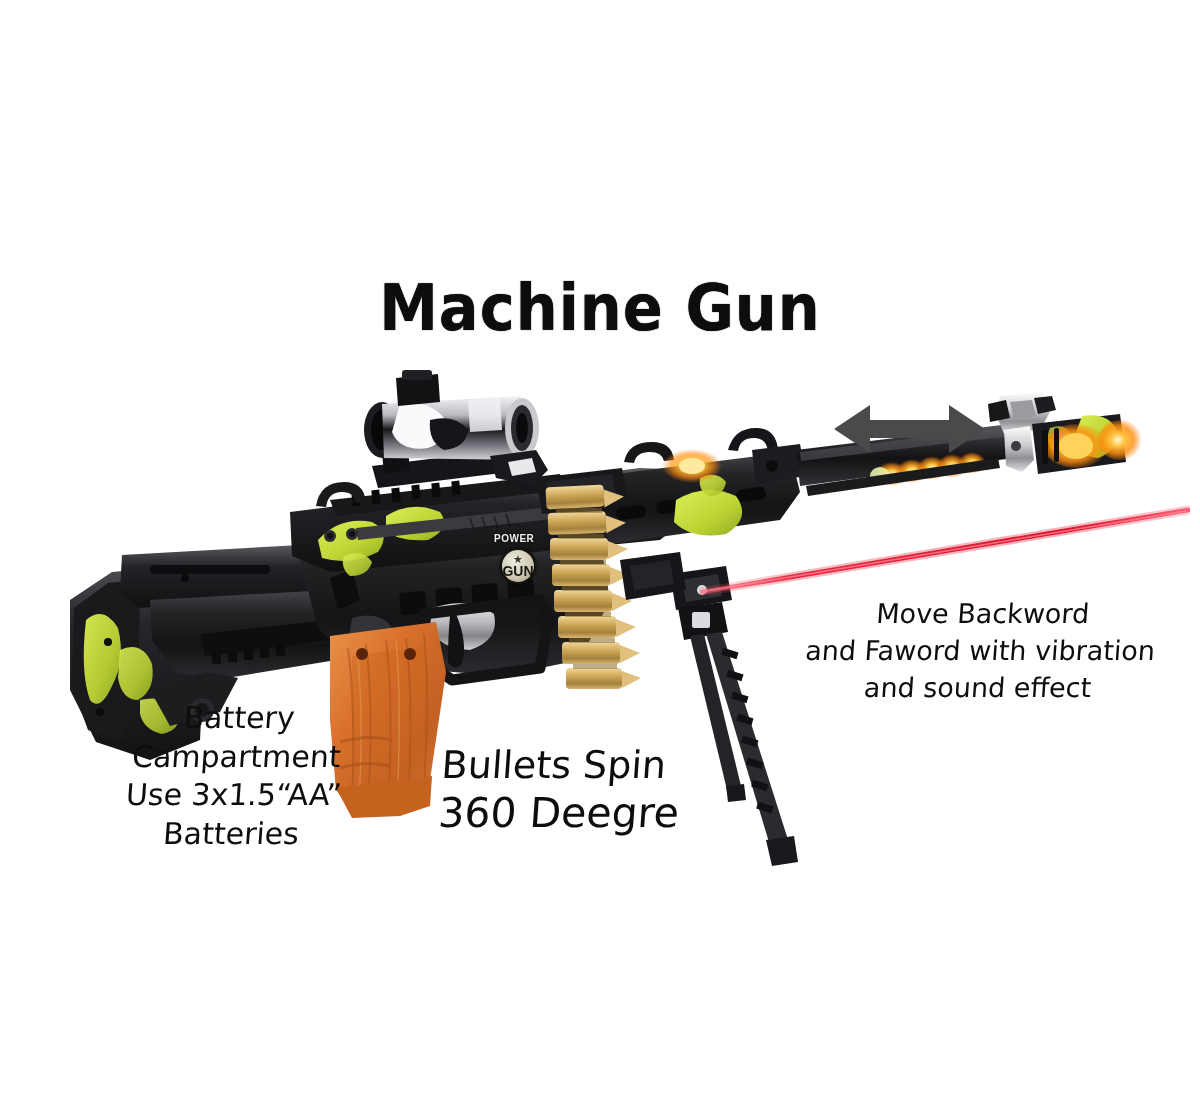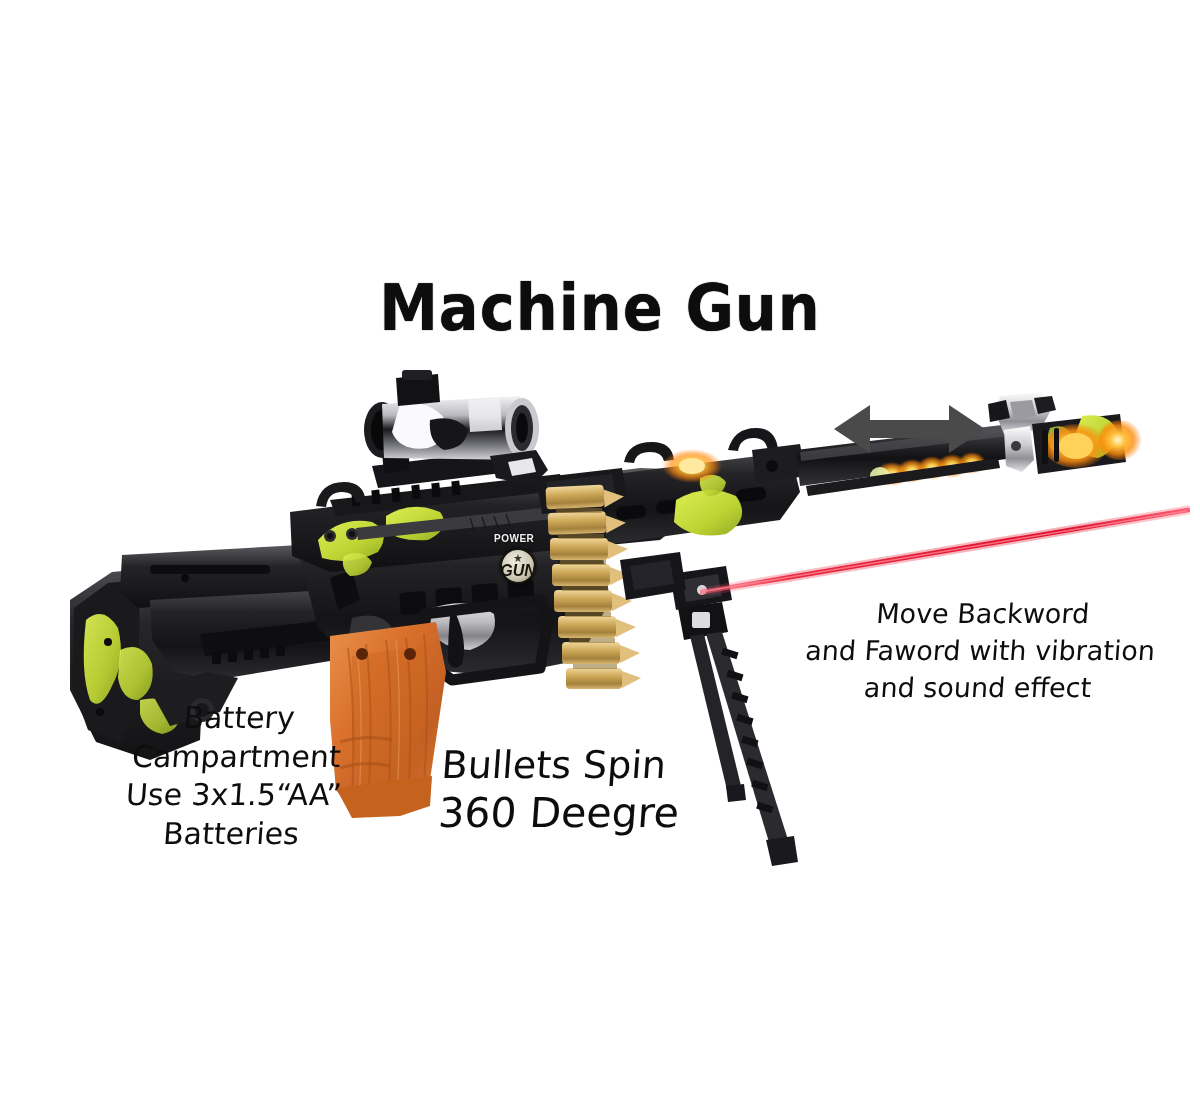--- a/index.html
+++ b/index.html
@@ -123,26 +123,25 @@
     align-items: center;
     justify-content: center;
     line-height: 1;
   }
   #gun-badge .star {
     font-size: 11px;
     color: #3a3a2c;
     margin-top: -1px;
   }
   #gun-badge .txt {
-    font-size: 16px;
+    font-size: 14px;
     font-weight: 700;
     color: #16160f;
     font-family: "Liberation Sans", sans-serif;
     margin-top: -1px;
-    font-style: italic;
   }
 </style>
 </head>
 <body>
 
 <div id="stage">
 
   <div class="label" id="title">Machine Gun</div>
 
   <div id="gun">

